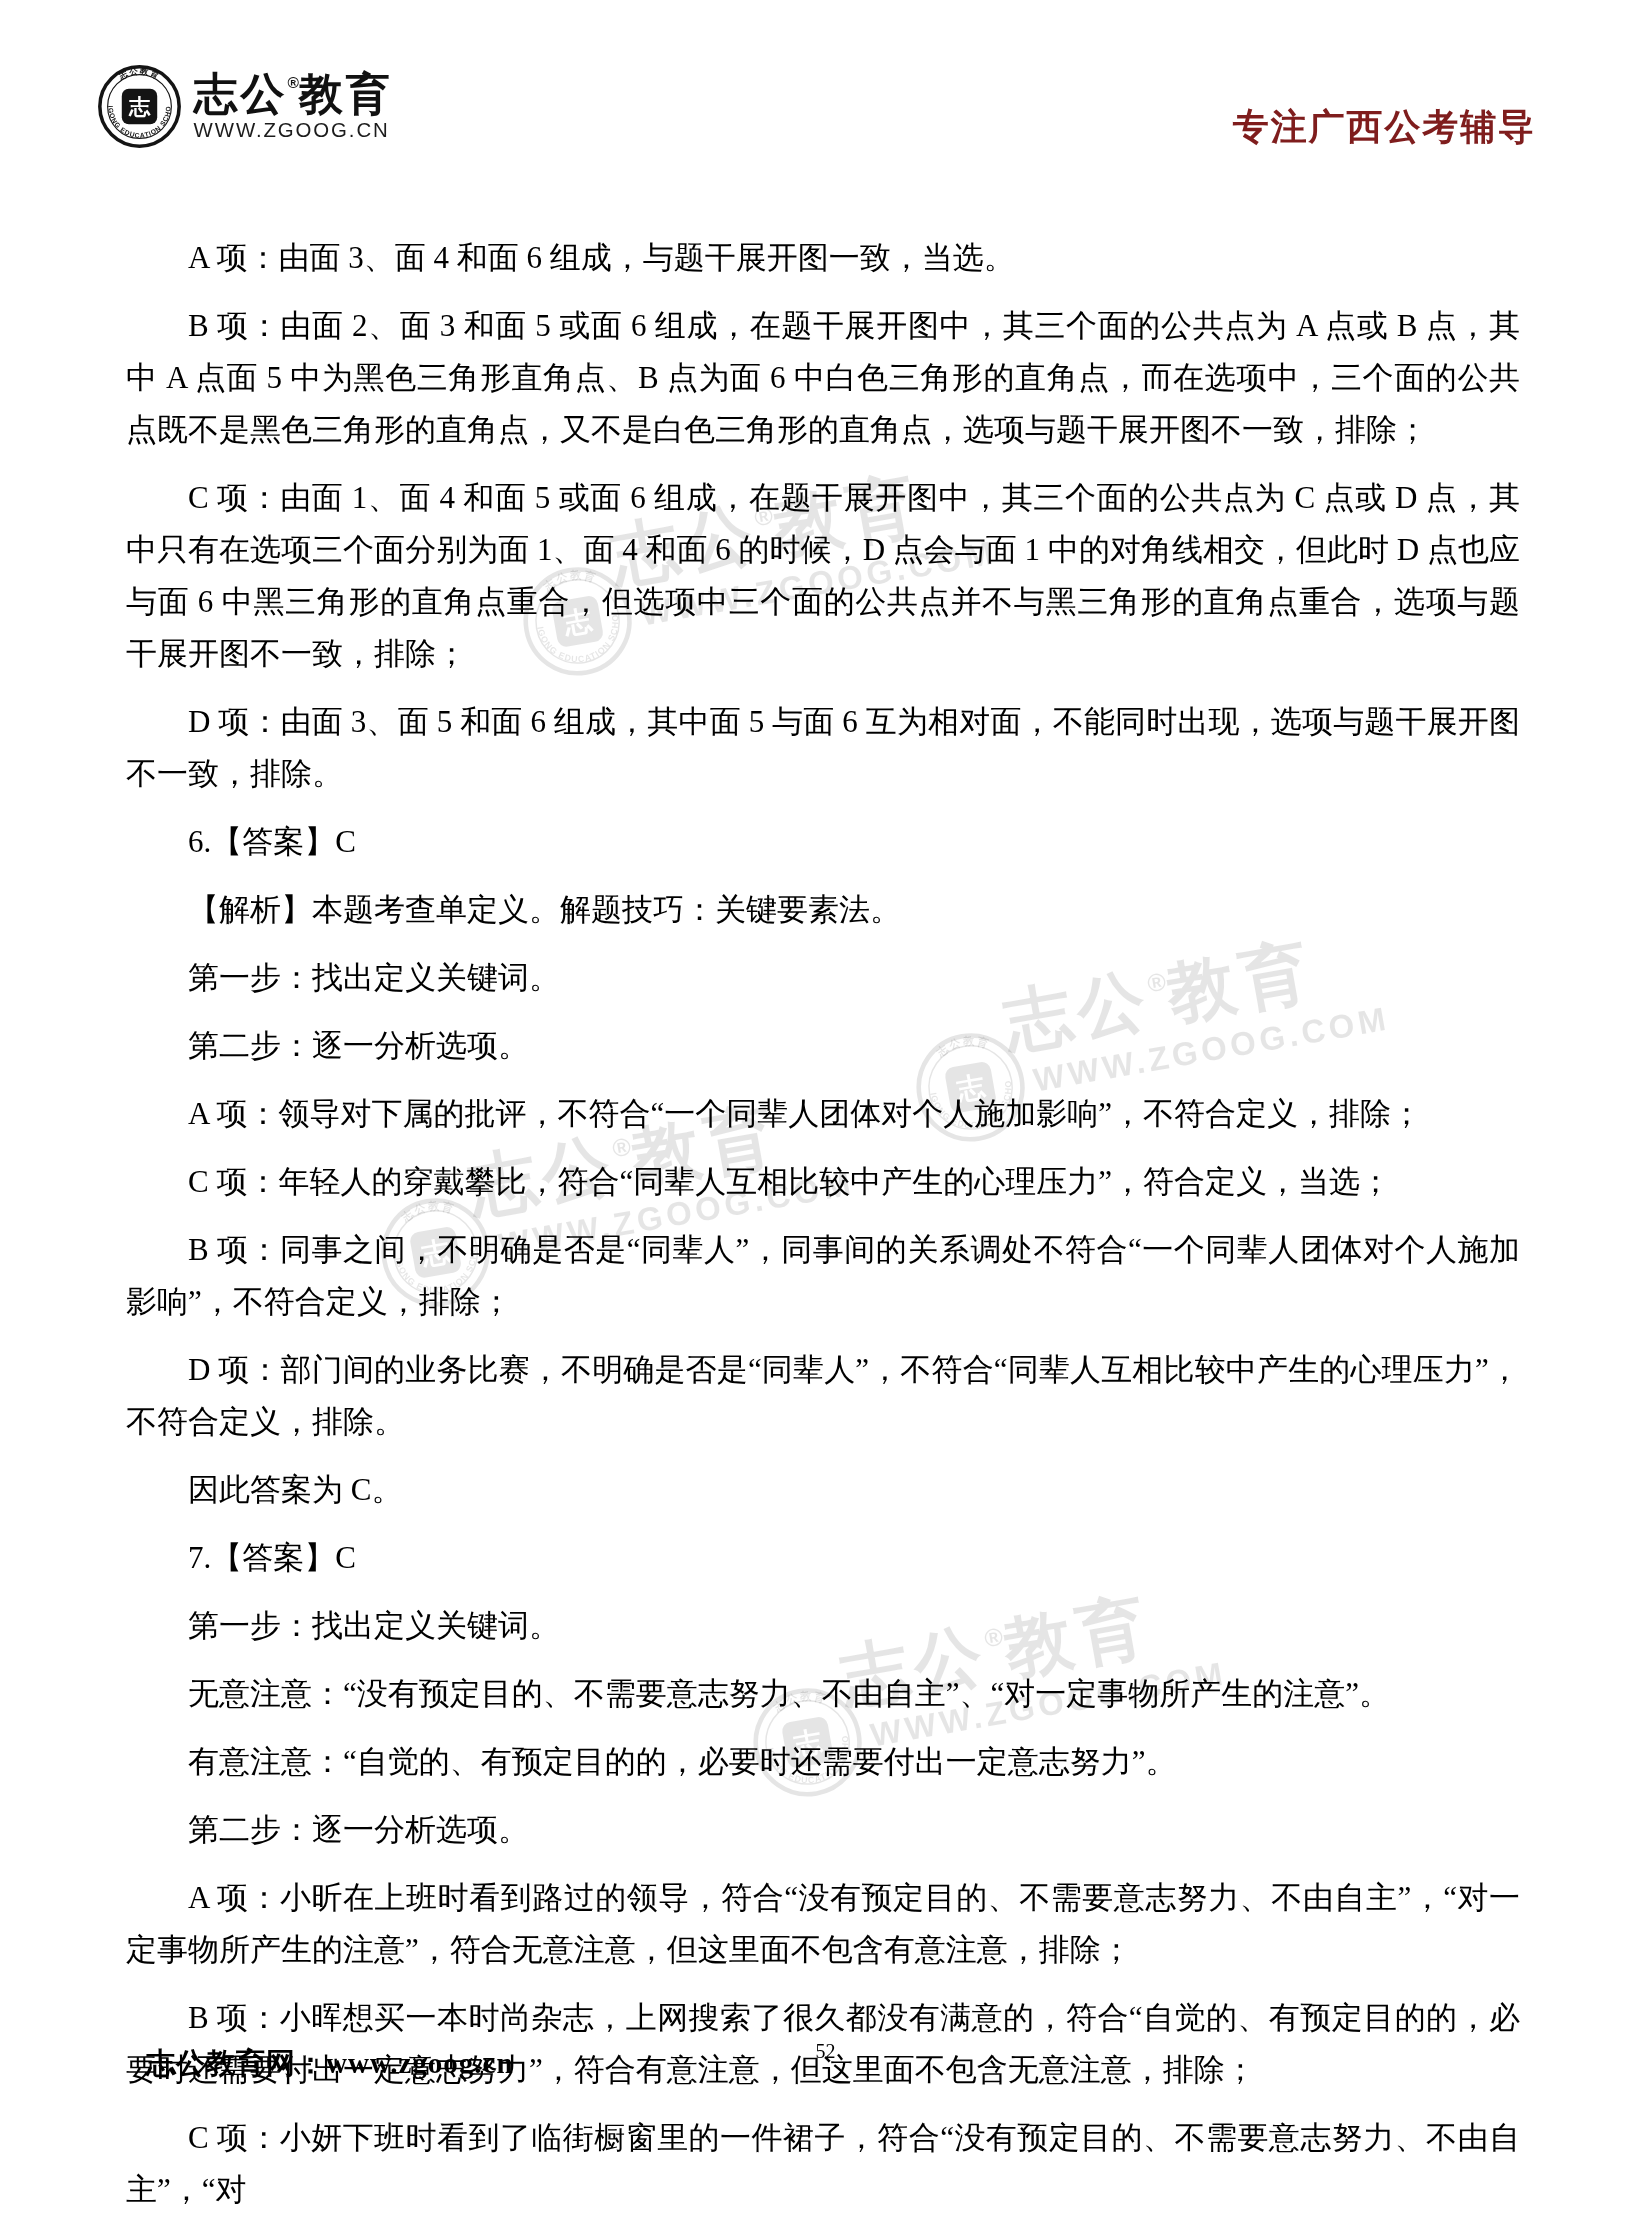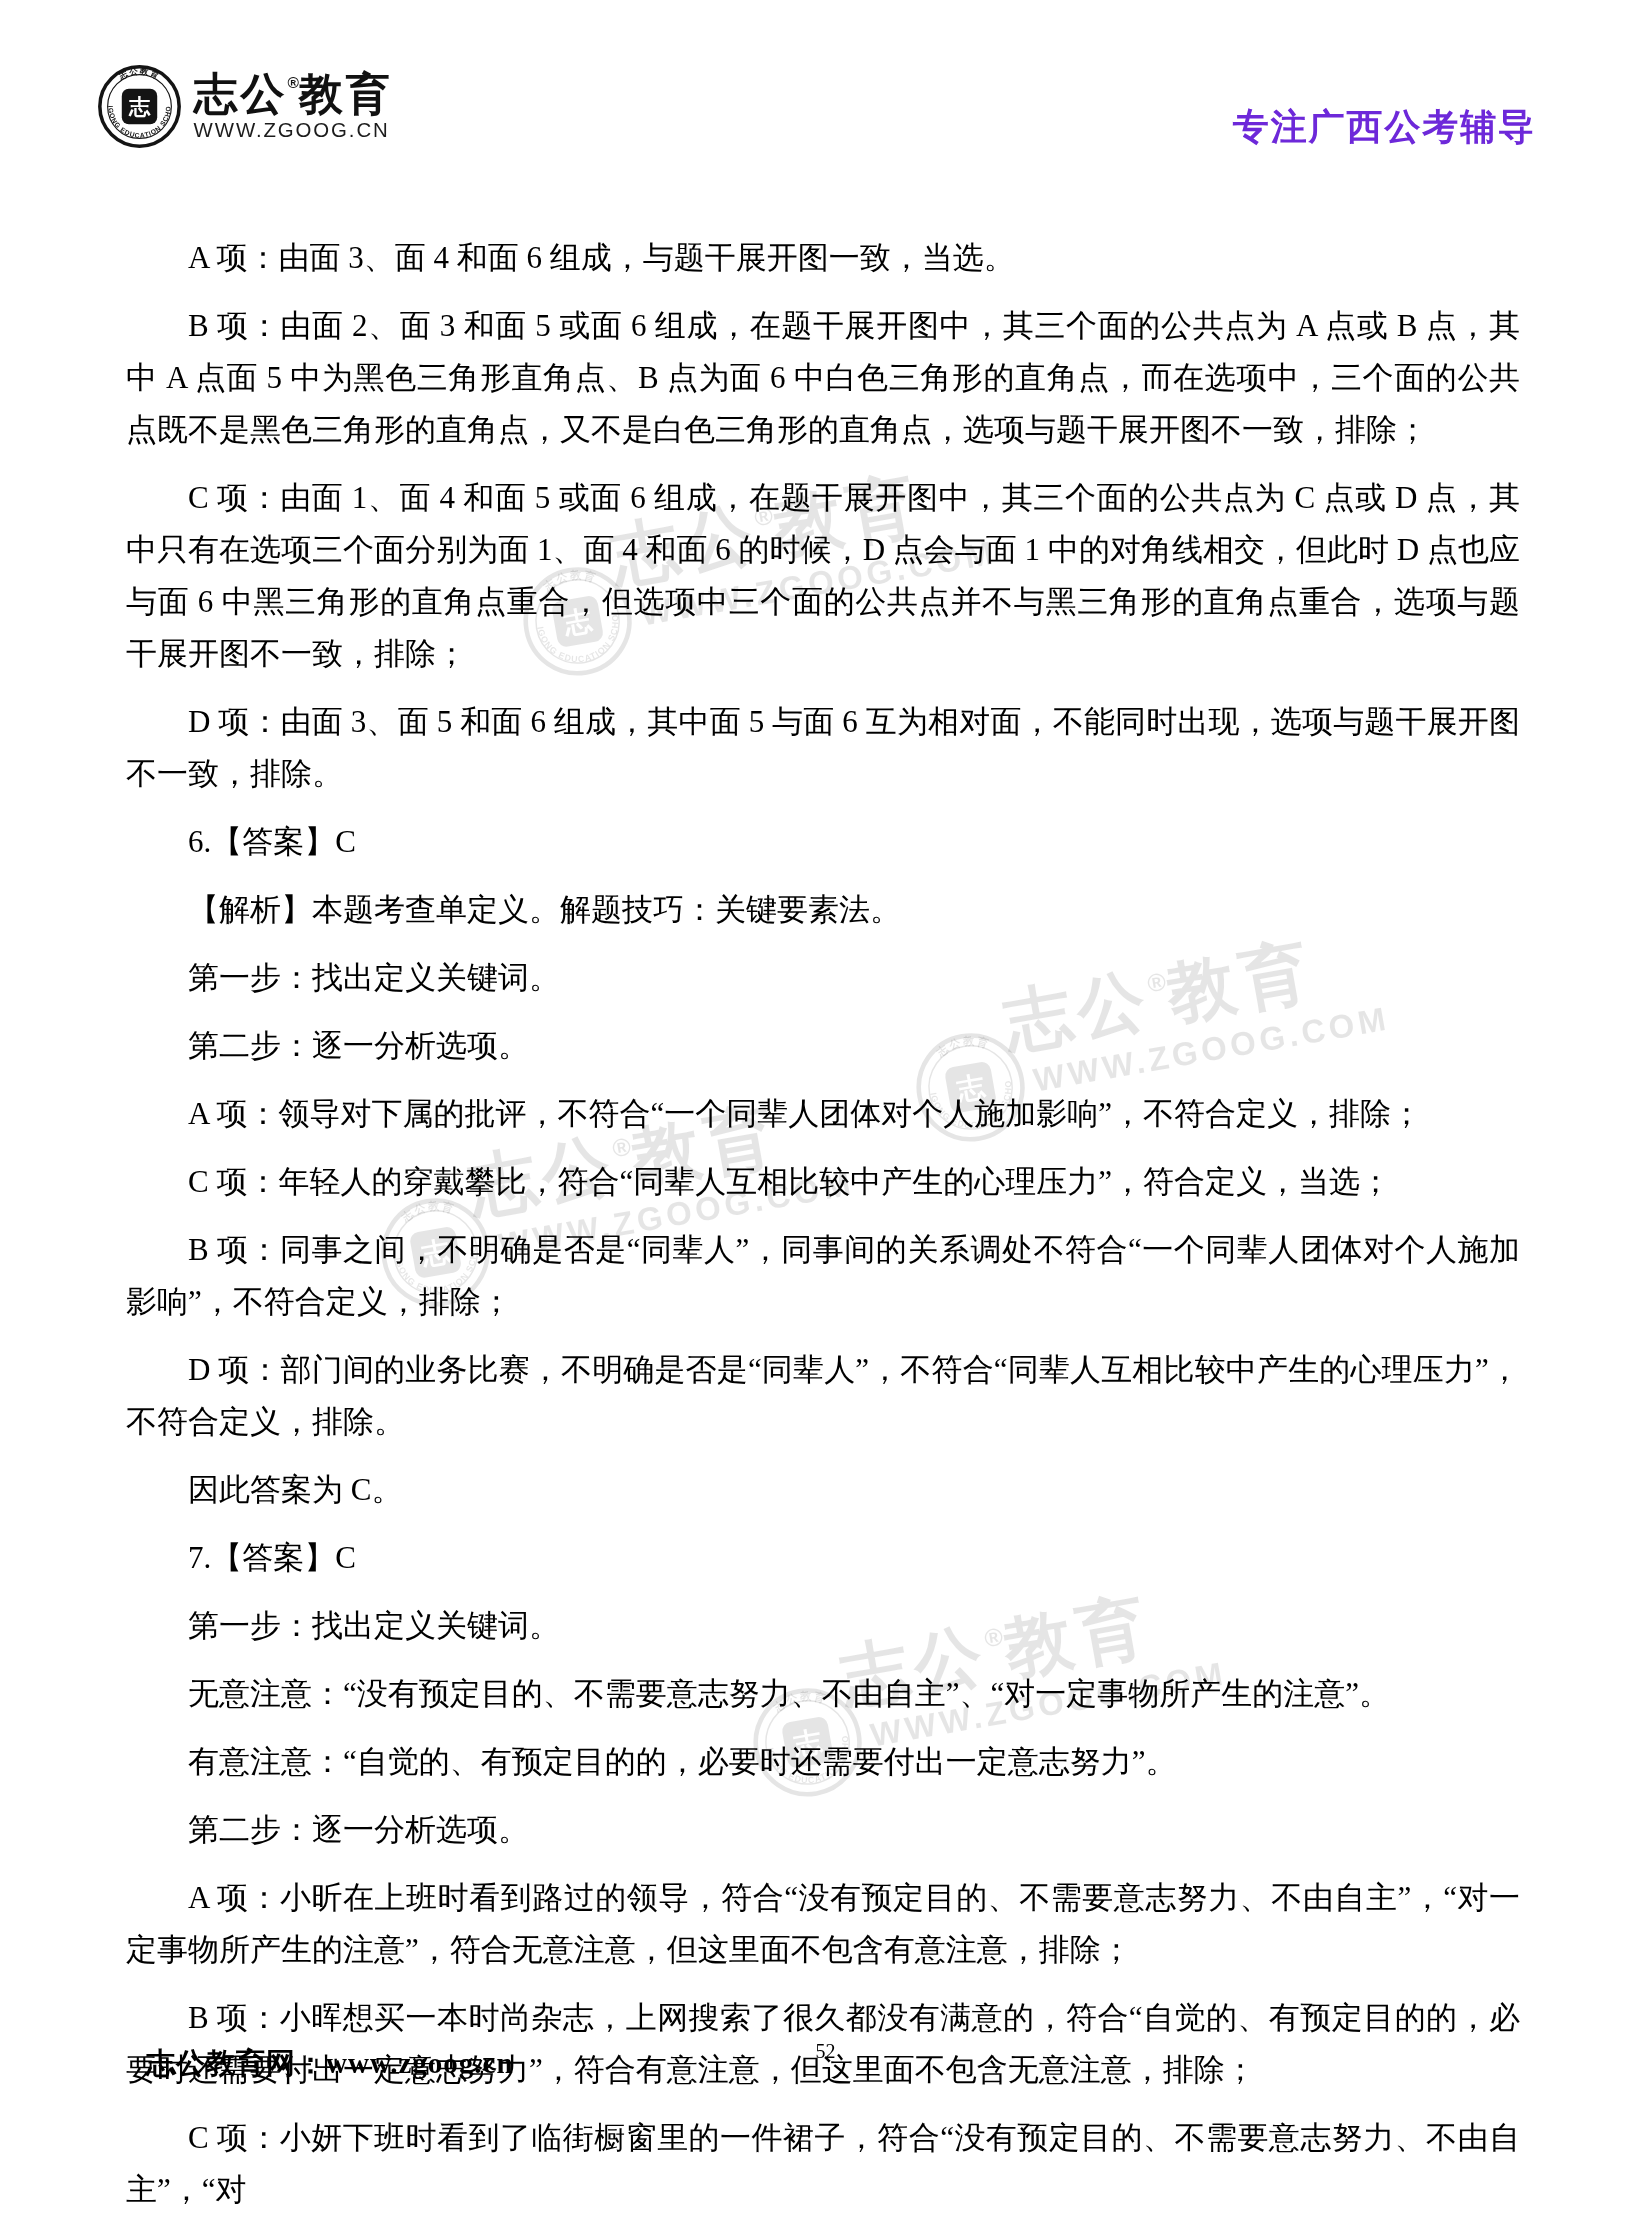--- a/index.html
+++ b/index.html
@@ -22,21 +22,21 @@
     white-space:nowrap;
   }
   .reg-mark{font-size:15.5px;vertical-align:21.3px;letter-spacing:0;}
   .brand-site{
     font-family:"Liberation Sans","DejaVu Sans",sans-serif;
     font-size:20.4px;letter-spacing:1.9px;color:#1c1c1c;margin-top:2px;white-space:nowrap;
   }
   .tagline{
     position:absolute;right:115px;top:103px;
     font-family:"Liberation Sans","DejaVu Sans",sans-serif;
-    font-size:36px;font-weight:600;color:#6d28d9;letter-spacing:1.9px;white-space:nowrap;
+    font-size:36px;font-weight:600;color:#7f1d1d;letter-spacing:1.9px;white-space:nowrap;
   }
 
   
   .content{
     position:absolute;left:110px;top:216px;width:1426px;
     font-size:31px;line-height:52px;
     text-align:justify;text-justify:inter-ideograph;
   }
   .content p{margin:16px;text-indent:2em;}
 

